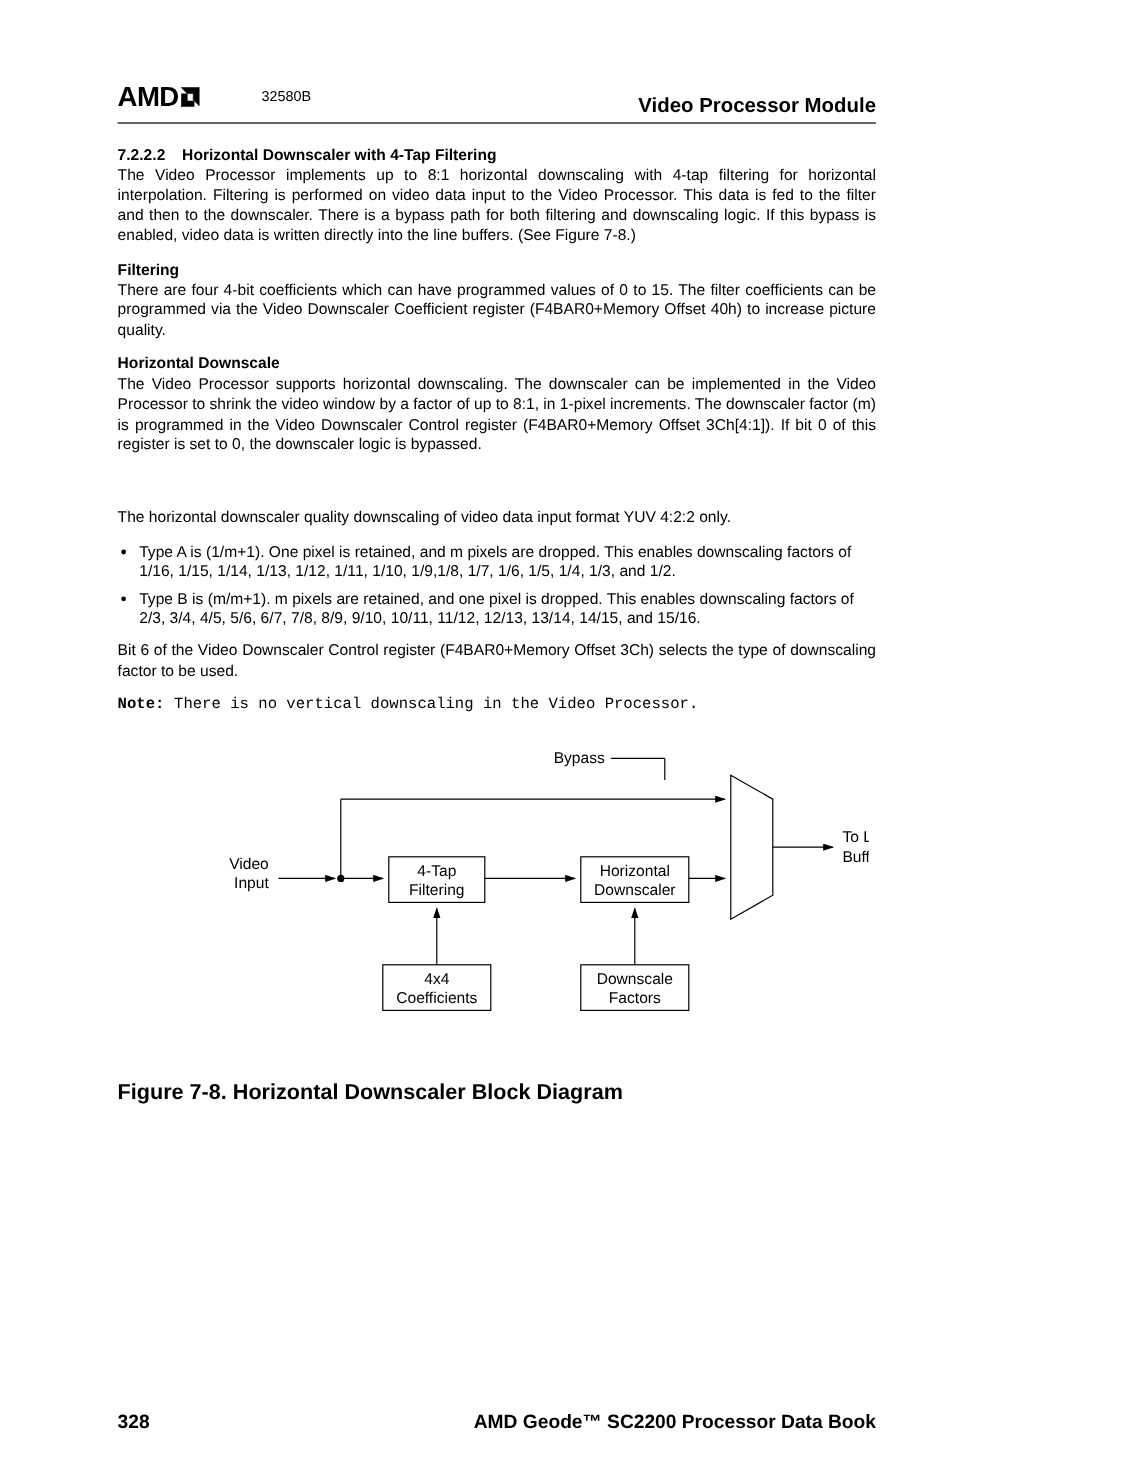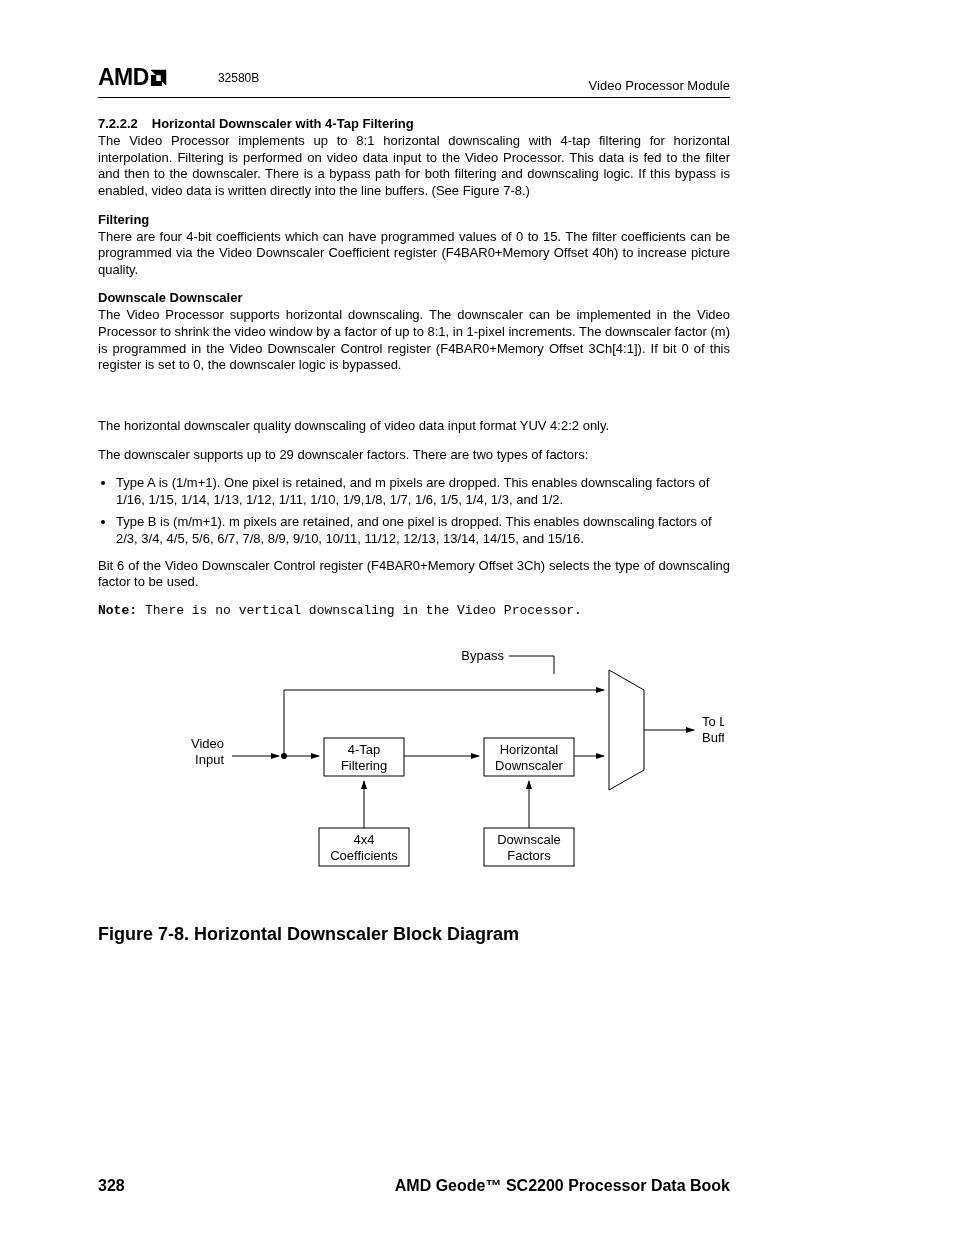--- a/index.html
+++ b/index.html
@@ -29,22 +29,22 @@
     font-weight: 900;
     font-size: 23px;
     letter-spacing: -0.5px;
   }
   .doc-id {
     font-size: 12px;
     margin-left: 48px;
   }
   .header-right {
     margin-left: auto;
-    font-weight: normal;
-    font-size: 13px;
+    font-weight: bold;
+    font-size: 17px;
     margin-top: 16px;
   }
   .columns {
     display: flex;
     gap: 32px;
     flex-direction: column;
   }
   .col {
     flex: 1;
     min-width: 0;
@@ -130,27 +130,26 @@
   <div class="columns">
     <div class="col">
       <p class="sec-heading">
         <span class="sec-num">7.2.2.2</span><span>Horizontal Downscaler with 4-Tap Filtering</span>
       </p>
       <p class="para">The Video Processor implements up to 8:1 horizontal downscaling with 4-tap filtering for horizontal interpolation. Filtering is performed on video data input to the Video Processor. This data is fed to the filter and then to the downscaler. There is a bypass path for both filtering and downscaling logic. If this bypass is enabled, video data is written directly into the line buffers. (See Figure 7-8.)</p>
 
       <p class="sub-heading">Filtering</p>
       <p class="para">There are four 4-bit coefficients which can have programmed values of 0 to 15. The filter coefficients can be programmed via the Video Downscaler Coefficient register (F4BAR0+Memory Offset 40h) to increase picture quality.</p>
 
-      <p class="sub-heading">Downscale Downscaler</p>
+      <p class="sub-heading">Horizontal Downscale</p>
       <p class="para">The Video Processor supports horizontal downscaling. The downscaler can be implemented in the Video Processor to shrink the video window by a factor of up to 8:1, in 1-pixel increments. The downscaler factor (m) is programmed in the Video Downscaler Control register (F4BAR0+Memory Offset 3Ch[4:1]). If bit 0 of this register is set to 0, the downscaler logic is bypassed.</p>
     </div>
 
     <div class="col">
       <p class="para">The horizontal downscaler quality downscaling of video data input format YUV 4:2:2 only.</p>
-      <p class="para">The downscaler supports up to 29 downscaler factors. There are two types of factors:</p>
       <ul class="bullets">
         <li>Type A is (1/m+1). One pixel is retained, and m pixels are dropped. This enables downscaling factors of 1/16, 1/15, 1/14, 1/13, 1/12, 1/11, 1/10, 1/9,1/8, 1/7, 1/6, 1/5, 1/4, 1/3, and 1/2.</li>
         <li>Type B is (m/m+1). m pixels are retained, and one pixel is dropped. This enables downscaling factors of 2/3, 3/4, 4/5, 5/6, 6/7, 7/8, 8/9, 9/10, 10/11, 11/12, 12/13, 13/14, 14/15, and 15/16.</li>
       </ul>
       <p class="para">Bit 6 of the Video Downscaler Control register (F4BAR0+Memory Offset 3Ch) selects the type of downscaling factor to be used.</p>
       <div class="note-row">
         <span class="note-label">Note:</span>
         <span class="note-text">There is no vertical downscaling in the Video Processor.</span>
       </div>
     </div>

